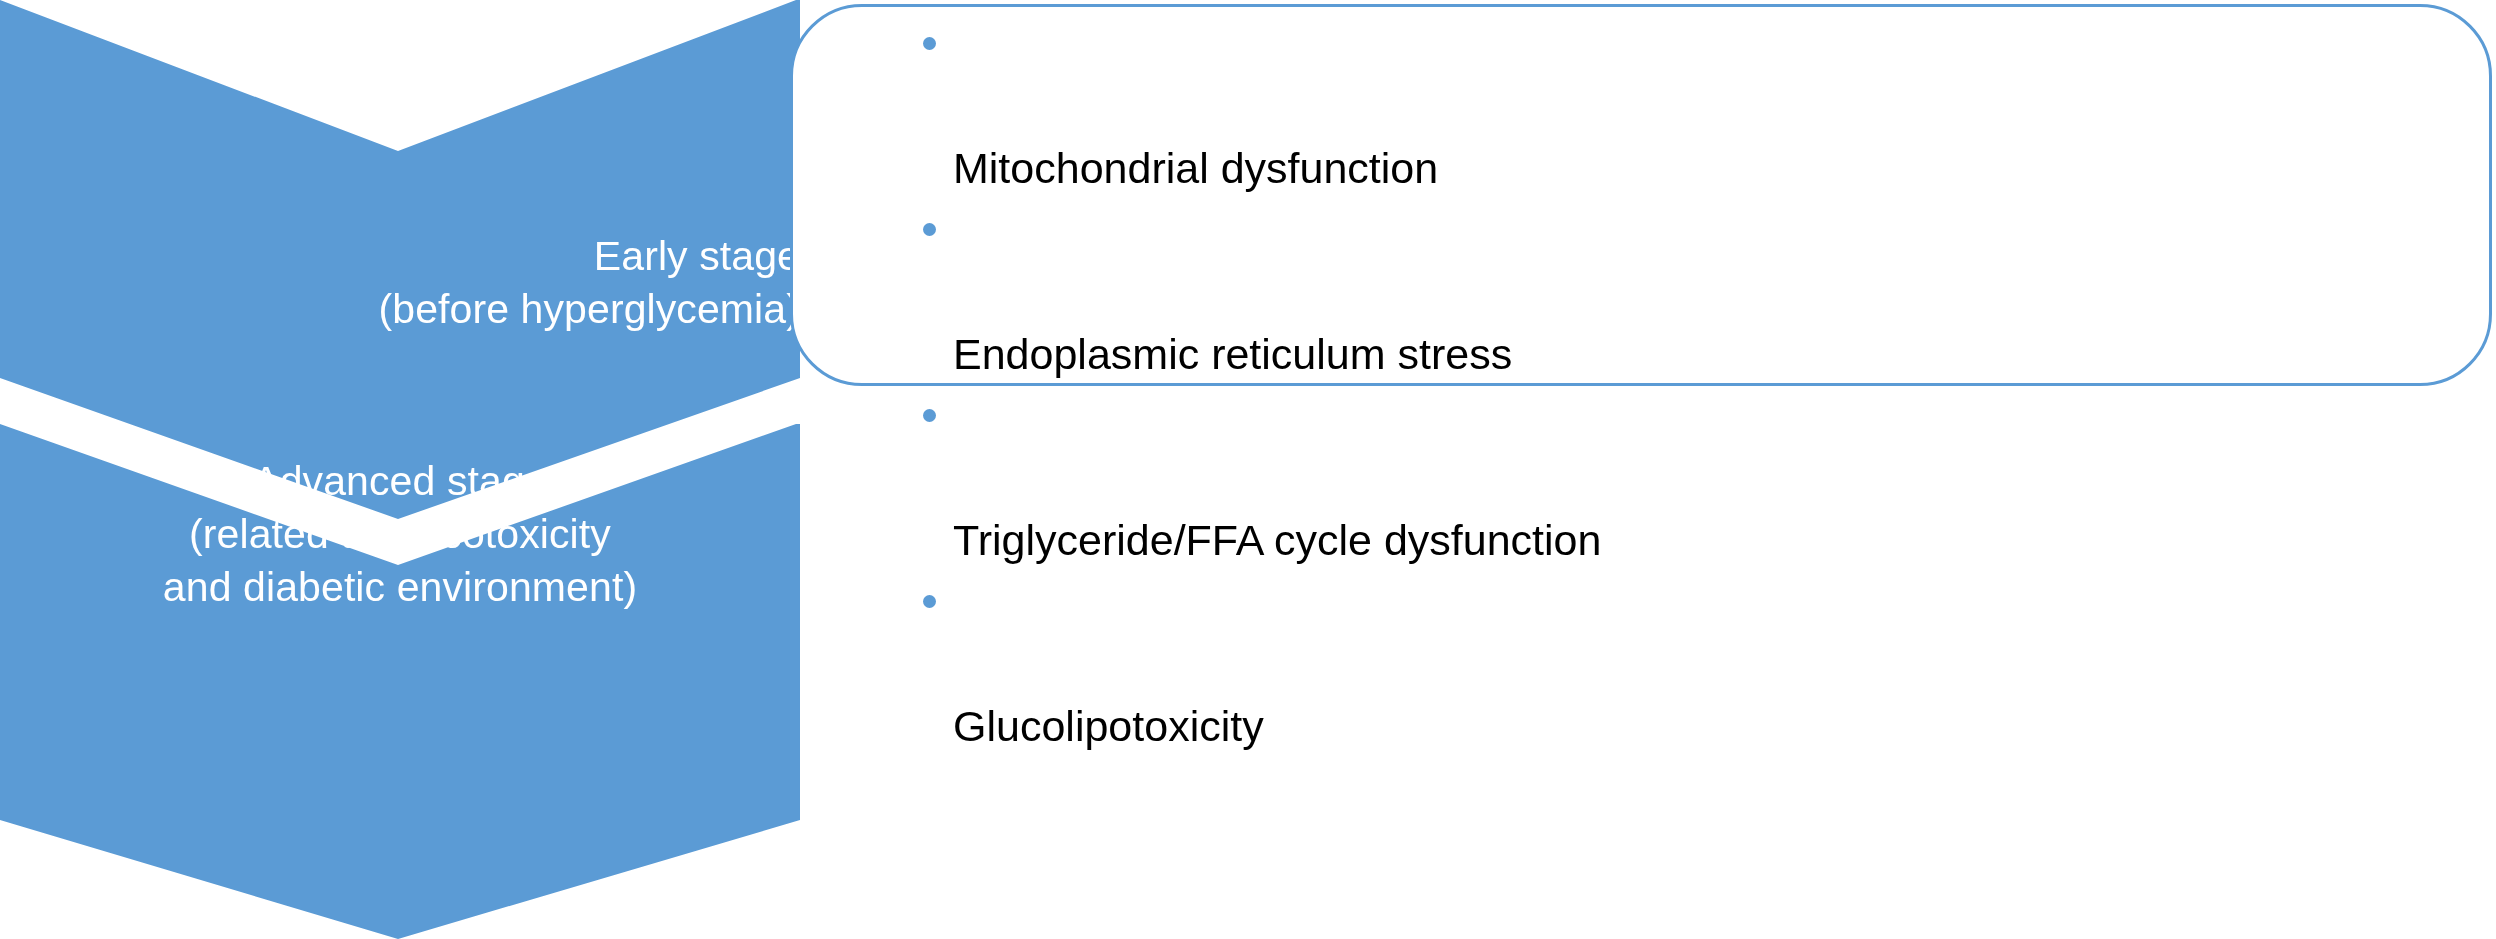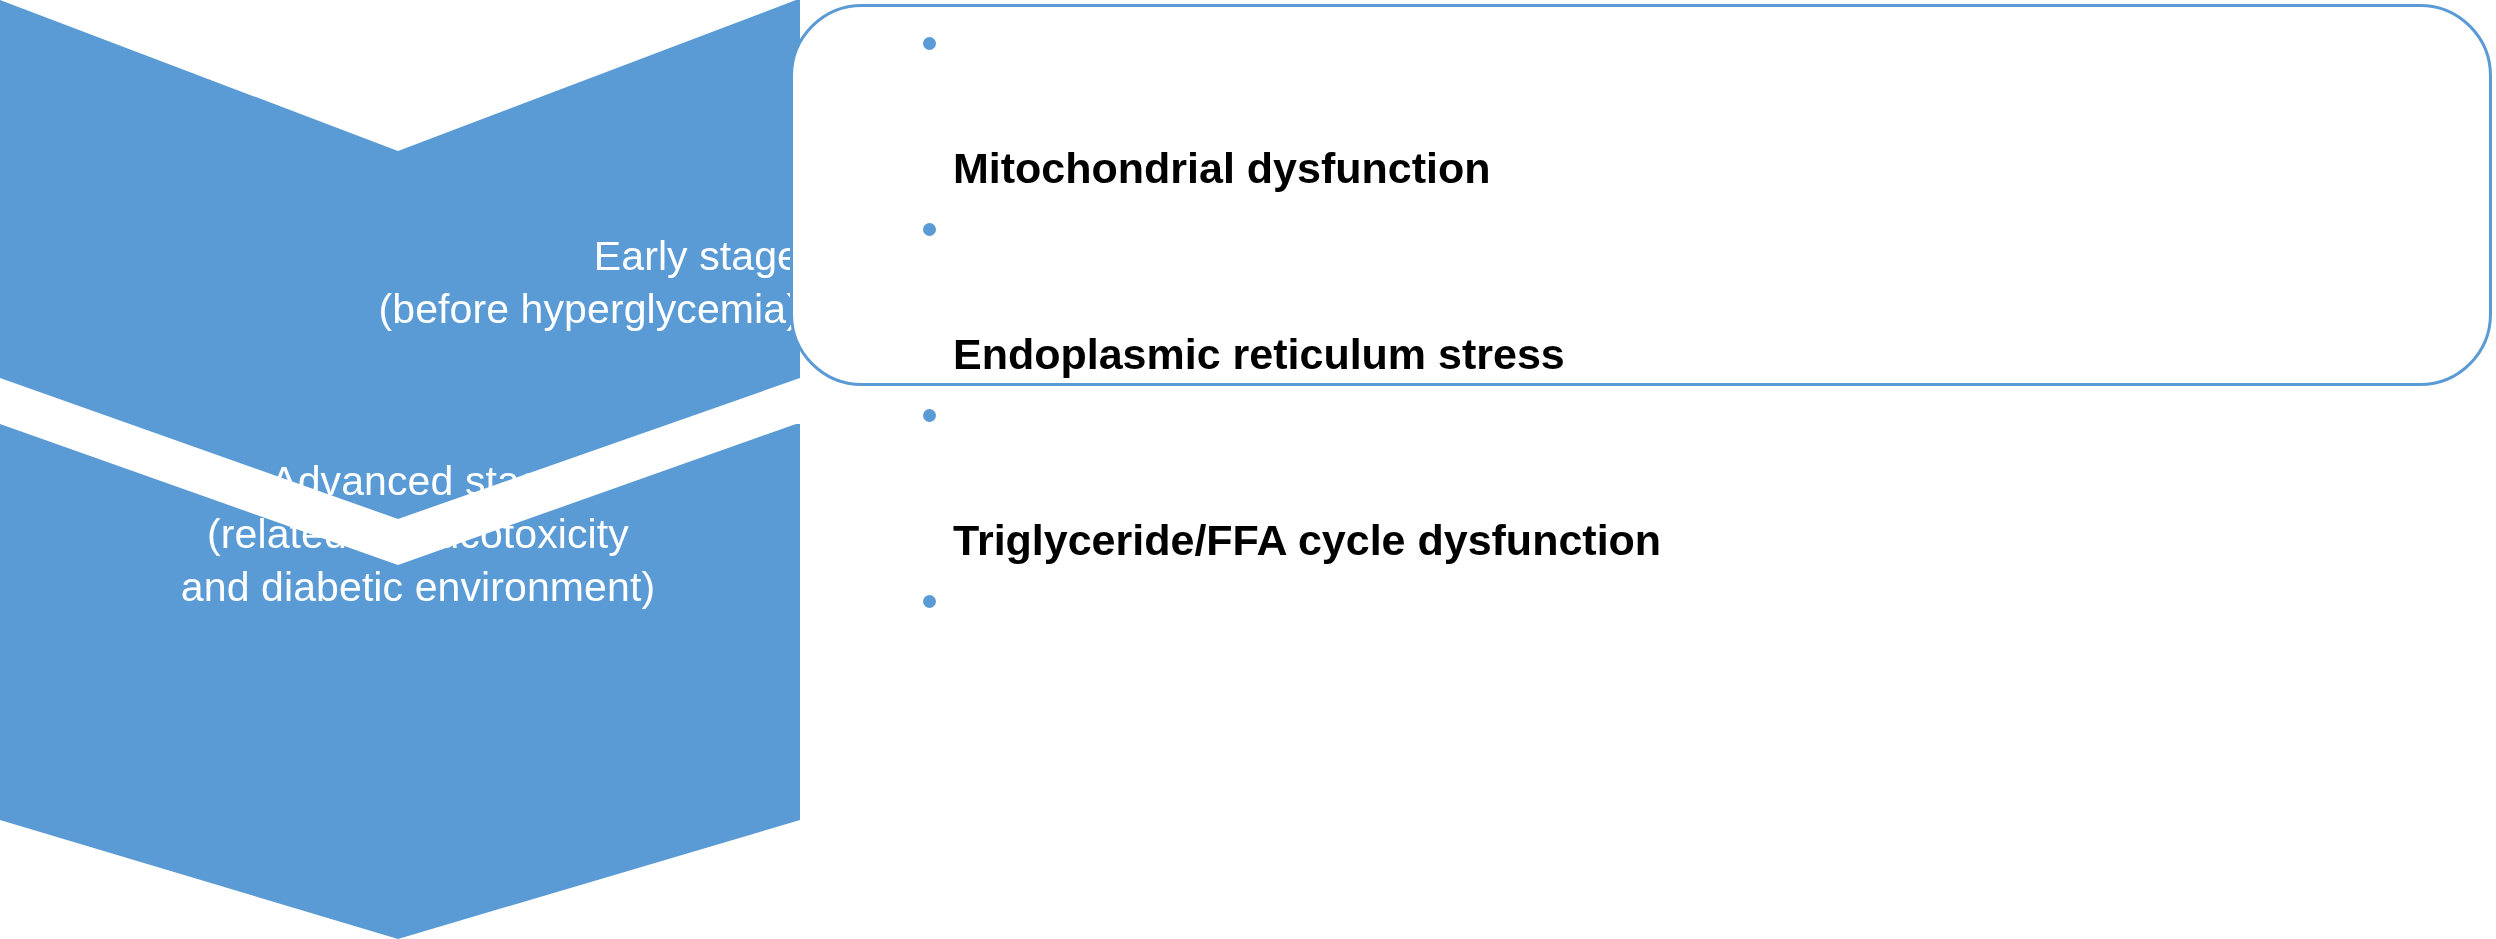--- a/index.html
+++ b/index.html
@@ -47,30 +47,29 @@
     left: 0;
     width: 800px;
     text-align: center;
     color: #ffffff;
     font-size: 41px;
     line-height: 53px;
     white-space: pre-line;
     letter-spacing: 0.1px;
   }
   #chevron-early-label   { top: 230px; text-align: right; }
-  #chevron-advanced-label{ top: 455px; margin-left: 18px; }
+  #chevron-advanced-label{ top: 455px; }
 
   
   .panel {
     position: absolute;
     background: #ffffff;
     border: 3.5px solid #5B9BD5;
     border-radius: 72px;
     box-sizing: border-box;
-    font-weight: bold;
   }
   #panel-early {
     left: 790px;
     top: 4px;
     width: 1702px;
     height: 382px;
   }
   #panel-advanced {
     left: 790px;
     top: 424px;
@@ -126,20 +125,21 @@
       <li class="bullet-item">
         <span class="bullet-dot"></span>
         <span>Endoplasmic reticulum stress</span>
       </li>
       <li class="bullet-item">
         <span class="bullet-dot"></span>
         <span>Triglyceride/FFA cycle dysfunction</span>
       </li>
       <li class="bullet-item">
         <span class="bullet-dot"></span>
+        <span>Glucolipotoxicity</span>
       </li>
     </ul>
   </div>
 
   <div class="chevron" id="chevron-advanced"></div>
   <div class="chevron-label" id="chevron-advanced-label">Advanced stage
 (related to glucotoxicity
 and diabetic environment)</div>
 
 

